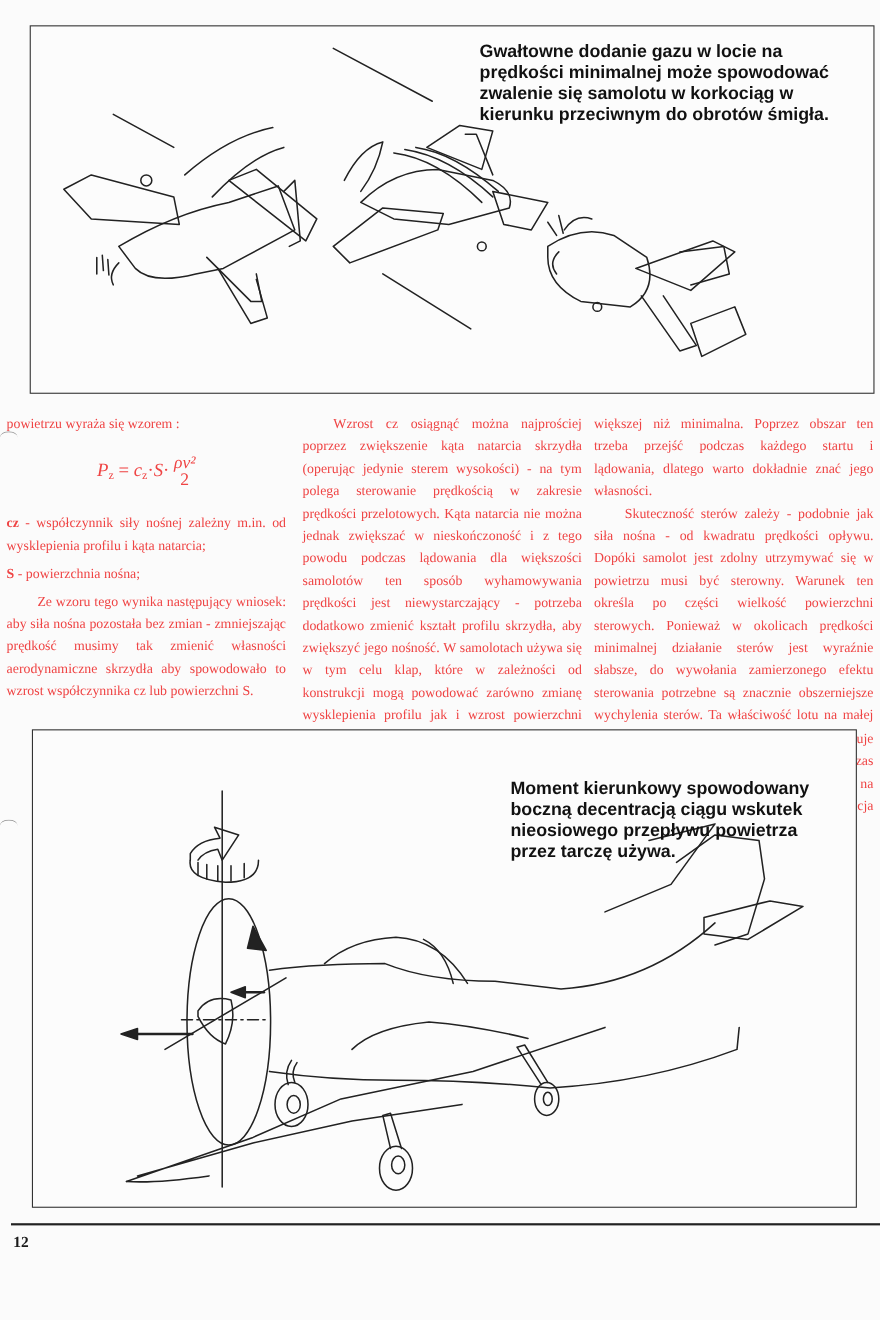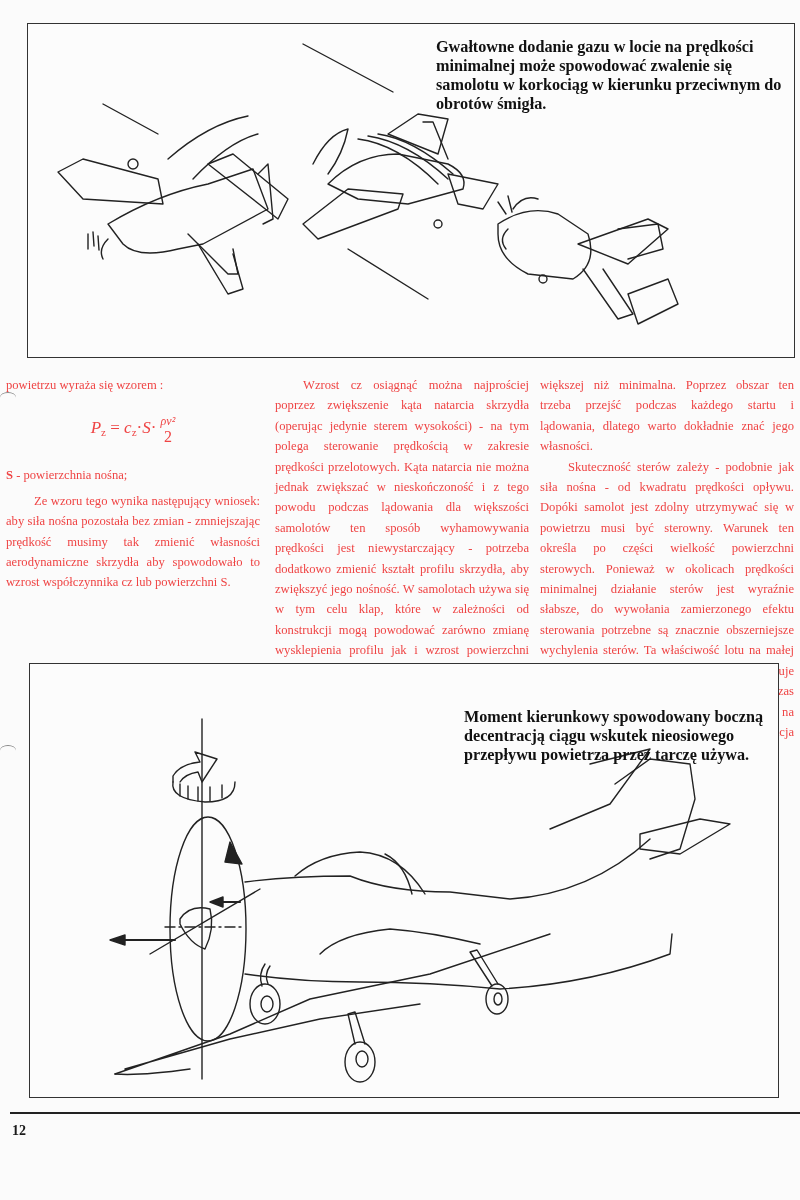--- a/index.html
+++ b/index.html
@@ -6,41 +6,41 @@
   body {
     width: 800px; height: 1200px; background: #fbfbfb; position: relative;
     overflow: hidden; font-family: "Liberation Serif", serif; color: #1a1a1a;
   }
   .figure {
     position: absolute; border: 1.3px solid #333; background: #fcfcfc;
   }
   #fig1 { left: 27px; top: 23px; width: 766px; height: 333px; }
   #fig2 { left: 29px; top: 663px; width: 748px; height: 433px; }
   .caption {
-    position: absolute; font-family: Liberation Serif, serif; font-weight: bold;
+    position: absolute; font-family: Liberation Sans, sans-serif; font-weight: bold;
     font-size: 16.2px; line-height: 19px; color: #111;
   }
   #fig1 .caption { left: 408px; top: 14px; width: 350px; }
   #fig2 .caption { left: 434px; top: 44px; width: 300px; }
   .figure svg { position: absolute; left: 0; top: 0; }
   .col {
     position: absolute; top: 375px; font-size: 12.6px; line-height: 20.4px;
     text-align: justify; color: #ef4444;
   }
   #col1 { left: 6px; width: 254px; }
   #col2 { left: 275px; width: 254px; }
   #col3 { left: 540px; width: 254px; }
   .col p { margin: 0; }
   .indent { text-indent: 28px; }
   .formula {
     text-align: center; font-family: Liberation Serif, serif; font-style: italic;
     font-size: 17px; margin: 18px 0 6px 0; height: 46px; position: relative;
   }
   .formula .frac { display: inline-block; vertical-align: middle; text-align: center; line-height: 16px; }
-  .formula .num { display: block; font-size: 12px; text-align: center; }
+  .formula .num { display: block; font-size: 16px; text-align: center; }
   .formula .den { display: block; font-size: 16px; font-style: normal; }
   .formula .sub { font-size: 11px; font-style: normal; vertical-align: -3px; }
   .defs p { margin: 5px 0; }
   .bold { font-weight: bold; }
   .footer-rule { position: absolute; left: 10px; top: 1112px; width: 790px; height: 2px; background: #222; }
   .page-number { position: absolute; left: 12px; top: 1123px; font-size: 14px; font-weight: bold; }
   .margin-mark { position: absolute; width: 16px; height: 10px; border-top: 1px solid #888; border-radius: 50% 50% 0 0; }
 </style>
 </head>
 <body>
@@ -96,20 +96,21 @@
   <div class="formula">
     <span>P</span><span class="sub">z</span>
     <span style="font-style:normal">=</span>
     <span>c</span><span class="sub">z</span><span style="font-style:normal">·</span><span>S</span><span style="font-style:normal">·</span>
     <span class="frac">
       <span class="num">ρv²</span>
       <span class="den">2</span>
     </span>
   </div>
   <div class="defs">
+    <p><span class="bold">cz</span><span> - współczynnik siły nośnej zależny m.in. od wysklepienia profilu i kąta natarcia;</span></p>
     <p><span class="bold">S</span><span> - powierzchnia nośna;</span></p>
   </div>
   <p class="indent">Ze wzoru tego wynika następujący wniosek: aby siła nośna pozostała bez zmian - zmniejszając prędkość musimy tak zmienić własności aerodynamiczne skrzydła aby spowodowało to wzrost współczynnika cz lub powierzchni S.</p>
 </div>
 
 <div class="col" id="col2">
   <p class="indent">Wzrost cz osiągnąć można najprościej poprzez zwiększenie kąta natarcia skrzydła (operując jedynie sterem wysokości) - na tym polega sterowanie prędkością w zakresie prędkości przelotowych. Kąta natarcia nie można jednak zwiększać w nieskończoność i z tego powodu podczas lądowania dla większości samolotów ten sposób wyhamowywania prędkości jest niewystarczający - potrzeba dodatkowo zmienić kształt profilu skrzydła, aby zwiększyć jego nośność. W samolotach używa się w tym celu klap, które w zależności od konstrukcji mogą powodować zarówno zmianę wysklepienia profilu jak i wzrost powierzchni nośnej.</p>
   <p class="indent">Poprzez "lot na małej prędkości" będziemy rozumieć w niniejszym artykule lot w zakresie od prędkości minimalnej do prędkości o ok. 10%</p>
 </div>
 

